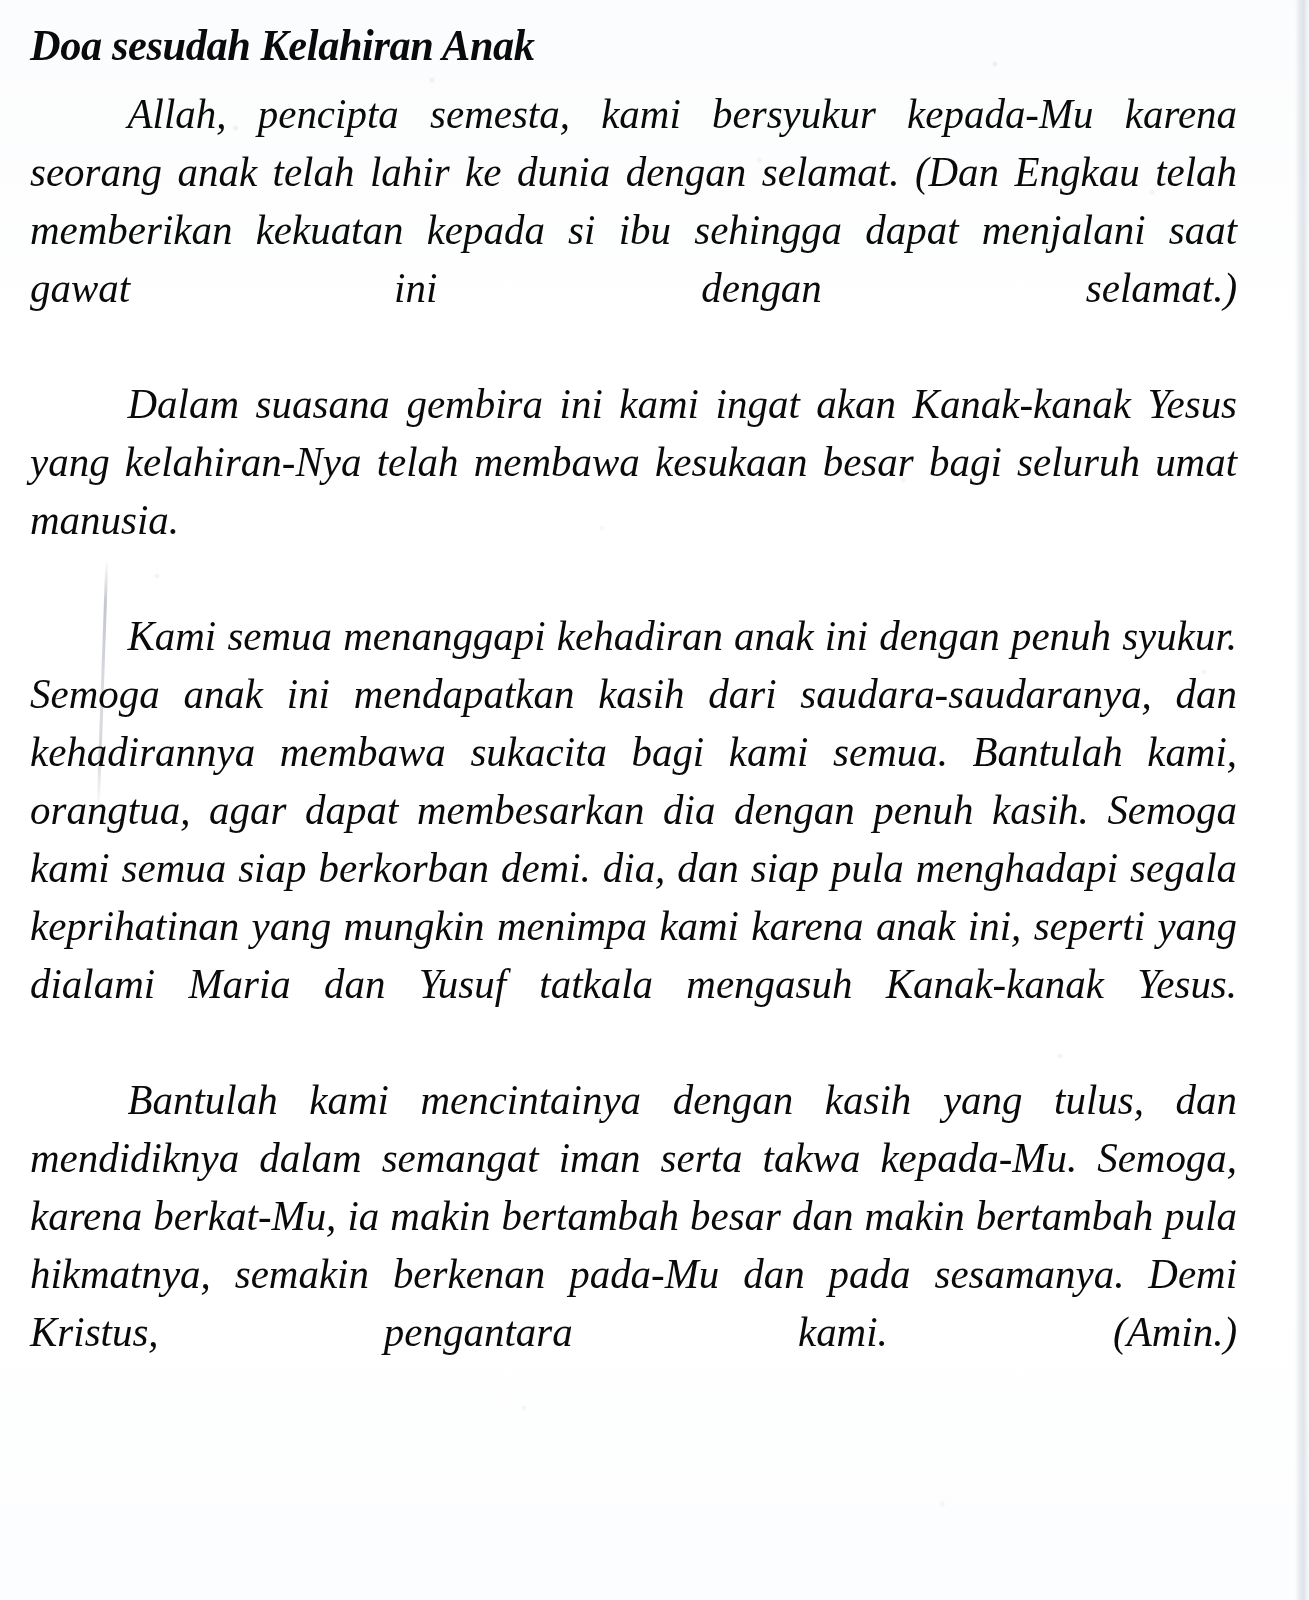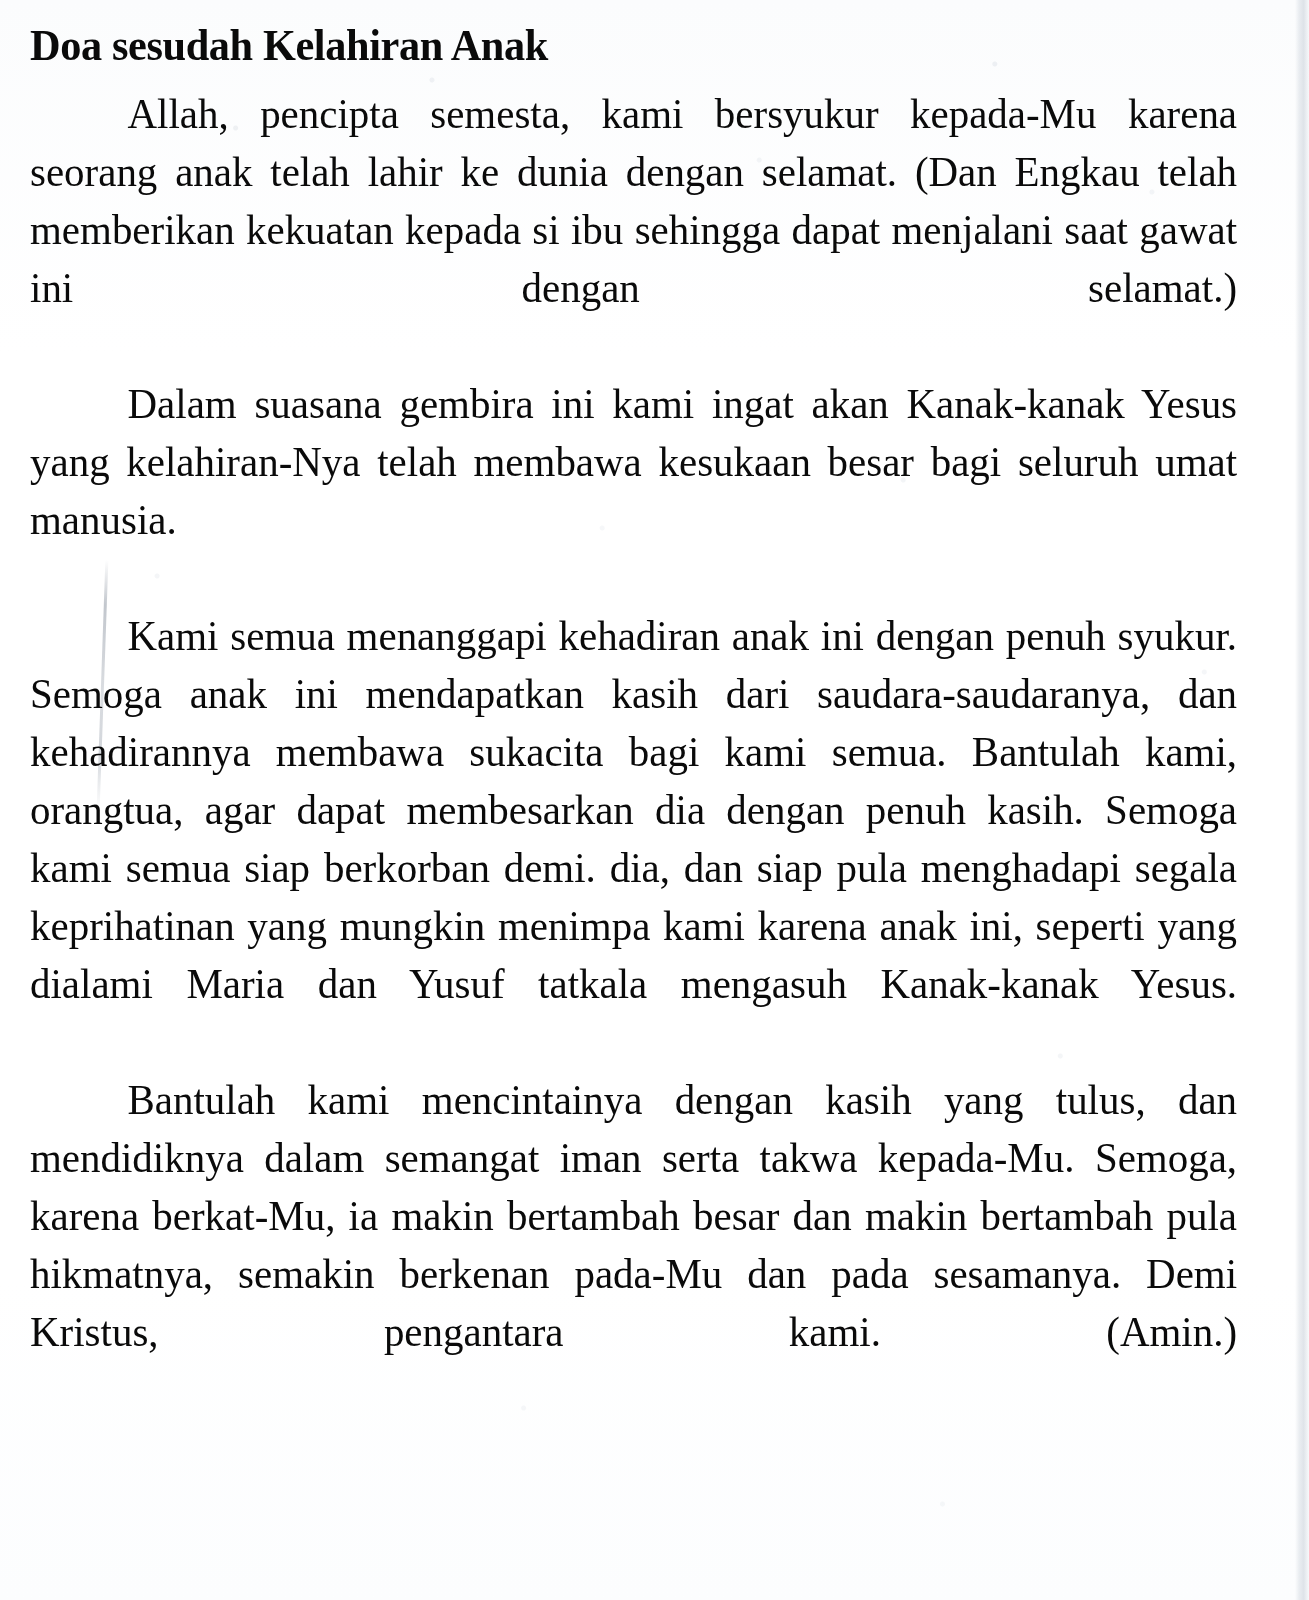--- a/index.html
+++ b/index.html
@@ -10,20 +10,21 @@
   }
 
   .page {
     position: relative;
     width: 1309px;
     height: 1600px;
     background: #fdfdfd;
     overflow: hidden;
     font-family: "Liberation Serif", "DejaVu Serif", serif;
     color: #0a0a0a;
+    font-style: italic;
   }
 
   
   .paper-wash {
     position: absolute;
     inset: 0;
     background:
       radial-gradient(circle at 18% 8%,  rgba(215,220,226,0.38) 0 2px, rgba(0,0,0,0) 3px),
       radial-gradient(circle at 33% 5%,  rgba(208,214,222,0.30) 0 2px, rgba(0,0,0,0) 3px),
       radial-gradient(circle at 58% 10%, rgba(212,218,226,0.26) 0 2px, rgba(0,0,0,0) 3px),

